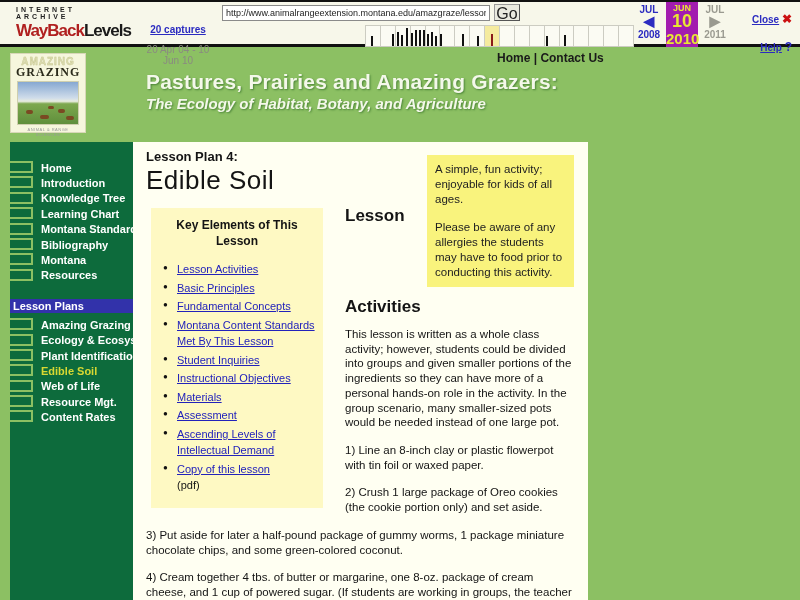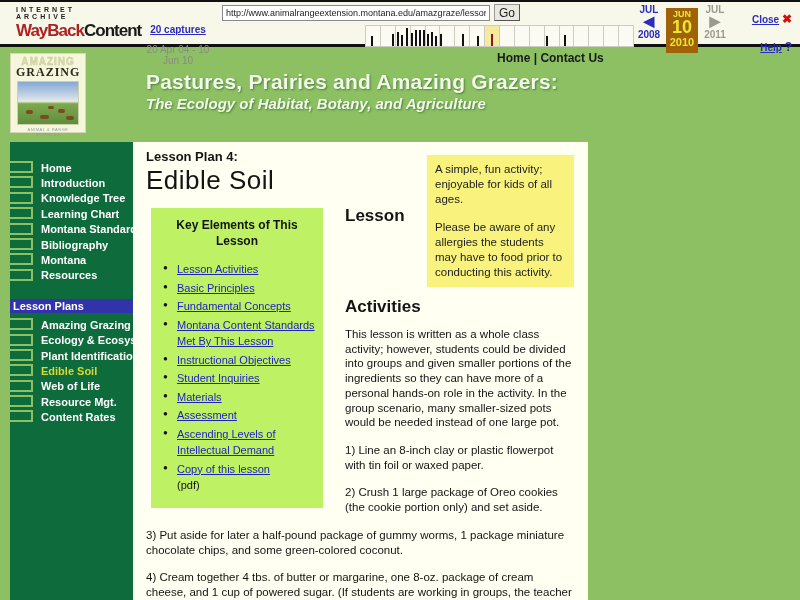--- a/index.html
+++ b/index.html
@@ -22,41 +22,41 @@
   .wb-logo-main { font-size:17px; font-weight:bold; letter-spacing:-1px; line-height:1; margin-top:2px; }
   .wb-logo-main .red { color:#b02020; }
   .wb-logo-main .blk { color:#1a1a1a; }
   .wb-captures { position:absolute; left:138px; top:17px; width:80px; text-align:center; }
   .wb-captures a { color:#2b2bc0; font-size:10px; font-weight:bold; text-decoration:underline; cursor:pointer; }
   .wb-captures .range { color:#8a8a80; font-size:10px; margin-top:7px; }
   .wb-url { position:absolute; left:222px; top:3px; width:268px; height:16px;
     font-size:9px; border:1px solid #8a8a8a; background:#fff; color:#222; padding:1px 3px;
     font-family:"Liberation Sans", sans-serif; }
   .wb-go { position:absolute; left:494px; top:2px; height:17px; width:26px;
-    font-size:12px; background:#e9e9df; border:1px solid #999;
+    font-size:16px; background:#e9e9df; border:1px solid #999;
     border-right-color:#555; border-bottom-color:#555; color:#222; cursor:pointer;
     font-family:"Liberation Sans", sans-serif; }
   .wb-strip { position:absolute; left:365px; top:23px; width:268px; height:22px; background:#fbfbf3; cursor:pointer; }
   .wb-cell { position:absolute; top:0; height:22px; border:1px solid #ccccc2; background:#fbfbf3; }
   .wb-cell.yellow { background:#f5eb9e; }
   .wb-tick { position:absolute; bottom:1px; width:2px; background:#111; }
   .wb-tick.red { background:#8a1a1a; }
 
   .wb-nav { position:absolute; right:8px; top:0; height:45px; width:160px; font-weight:bold; }
   .wb-col { position:absolute; text-align:center; }
   .wb-col.prev { left:0; top:2px; width:34px; color:#2b2bc0; }
   .wb-col.next { left:66px; top:2px; width:34px; color:#9a9a90; }
   .wb-col .mon { font-size:10px; }
   .wb-col .yr  { font-size:10px; margin-top:1px; }
   .wb-arrow { font-size:14px; line-height:13px; cursor:pointer; }
-  .wb-now { position:absolute; left:34px; top:6px; width:32px; height:45px; background:#a16207;
+  .wb-now { position:absolute; left:34px; top:0; width:32px; height:45px; background:#a21caf;
     color:#e8e832; text-align:center; }
   .wb-now .mon { font-size:9px; padding-top:1px; }
   .wb-now .day { font-size:18px; line-height:17px; }
-  .wb-now .yr  { font-size:11px; }
+  .wb-now .yr  { font-size:15px; }
   .wb-links { position:absolute; left:104px; top:2px; width:56px; text-align:right; }
   .wb-links .row { margin-bottom:14px; font-size:10px;margin-top:8px; }
   .wb-links a { color:#2b2bc0; text-decoration:underline; cursor:pointer; }
   .wb-x { color:#cc1111; font-size:12px; }
   .wb-q { color:#2b2bc0; font-size:12px; }
 
   
   .site-toplinks { position:absolute; left:497px; top:51px; font-size:12px; font-weight:bold; color:#1a1a1a; }
   .site-toplinks a { color:#1a1a1a; text-decoration:none; cursor:pointer; }
   .site-title { position:absolute; left:146px; top:70px; color:#f4f8ea;
@@ -91,39 +91,39 @@
   
   .content { position:absolute; left:133px; top:142px; width:455px; height:458px;
     background:#fffff2; padding:7px 12px 0 13px; color:#141414; }
   .kicker { font-size:13px; font-weight:bold; }
   .page-title { font-size:26px; font-weight:normal; letter-spacing:0.5px; margin-top:1px; margin-bottom:10px; }
 
   .notice-box { float:right; width:147px; background:#f9f37d; padding:7px 8px;
     margin:6px 2px 10px 12px; font-size:11.5px; line-height:1.3; color:#222; }
   .notice-box p + p { margin-top:13px; }
 
-  .key-box { float:left; width:172px; background:#bef264; padding:10px 8px 12px;
+  .key-box { float:left; width:172px; background:#fef9c3; padding:10px 8px 12px;
     margin:2px 22px 10px 5px; }
   .key-title { text-align:center; font-size:12px; font-weight:bold; line-height:1.3; margin-bottom:12px; }
   .key-list { list-style:none; }
   .key-list li { position:relative; padding-left:18px; font-size:11px; line-height:1.5; margin-bottom:2px; }
   .key-list li::before { content:"●"; position:absolute; left:4px; top:1px; font-size:8px; color:#111; }
   .key-list a { color:#2222bb; text-decoration:underline; cursor:pointer; }
   .pdf-note { color:#141414; text-decoration:none;margin-left:44px; }
 
   .section-title { font-size:17px; font-weight:bold; line-height:1.2; margin:2px 0 10px; }
   .body-text p { font-size:11.5px; line-height:1.28; margin-bottom:13px; }
 </style>
 </head>
 <body>
 
 <div class="wb-bar">
   <div class="wb-logo">
     <div class="wb-logo-top">INTERNET ARCHIVE</div>
-    <div class="wb-logo-main"><span class="red">WayBack</span><span class="blk">Content</span></div>
+    <div class="wb-logo-main"><span class="red">WayBack</span><span class="blk">Levels</span></div>
   </div>
   <div class="wb-captures">
     <a>20 captures</a>
     <div class="range">20 Apr 04 - 10 Jun 10</div>
   </div>
   <input class="wb-url" value="http://www.animalrangeextension.montana.edu/amazgraze/lesson4/lesson4.htm" style="">
   <button class="wb-go">Go</button>
 
   <div class="wb-strip" id="wb-strip">
       <div class="wb-cell" style="left: 0px; width: 15.8889px;"></div>
@@ -286,22 +286,22 @@
   <div class="kicker">Lesson Plan 4:</div>
   <h1 class="page-title">Edible Soil</h1>
 
   <div class="key-box">
     <div class="key-title">Key Elements of This Lesson</div>
     <ul class="key-list" id="key-links">
         <li><a>Lesson Activities</a></li>
         <li><a>Basic Principles</a></li>
         <li><a>Fundamental Concepts</a></li>
         <li><a>Montana Content Standards Met By This Lesson</a></li>
+        <li><a>Student Inquiries</a></li>
         <li><a>Instructional Objectives</a></li>
-        <li><a>Student Inquiries</a></li>
         <li><a>Materials</a></li>
         <li><a>Assessment</a></li>
         <li><a>Ascending Levels of Intellectual Demand</a></li>
         <li><a>Copy of this lesson</a><span class="pdf-note"> (pdf)</span></li>
       </ul>
   </div>
 
   <h2 class="section-title">Lesson Activities</h2>
   <div class="body-text" id="body-paragraphs">
       <p>This lesson is written as a whole class activity; however, students could be divided into groups and given smaller portions of the ingredients so they can have more of a personal hands-on role in the activity. In the group scenario, many smaller-sized pots would be needed instead of one large pot.</p>

